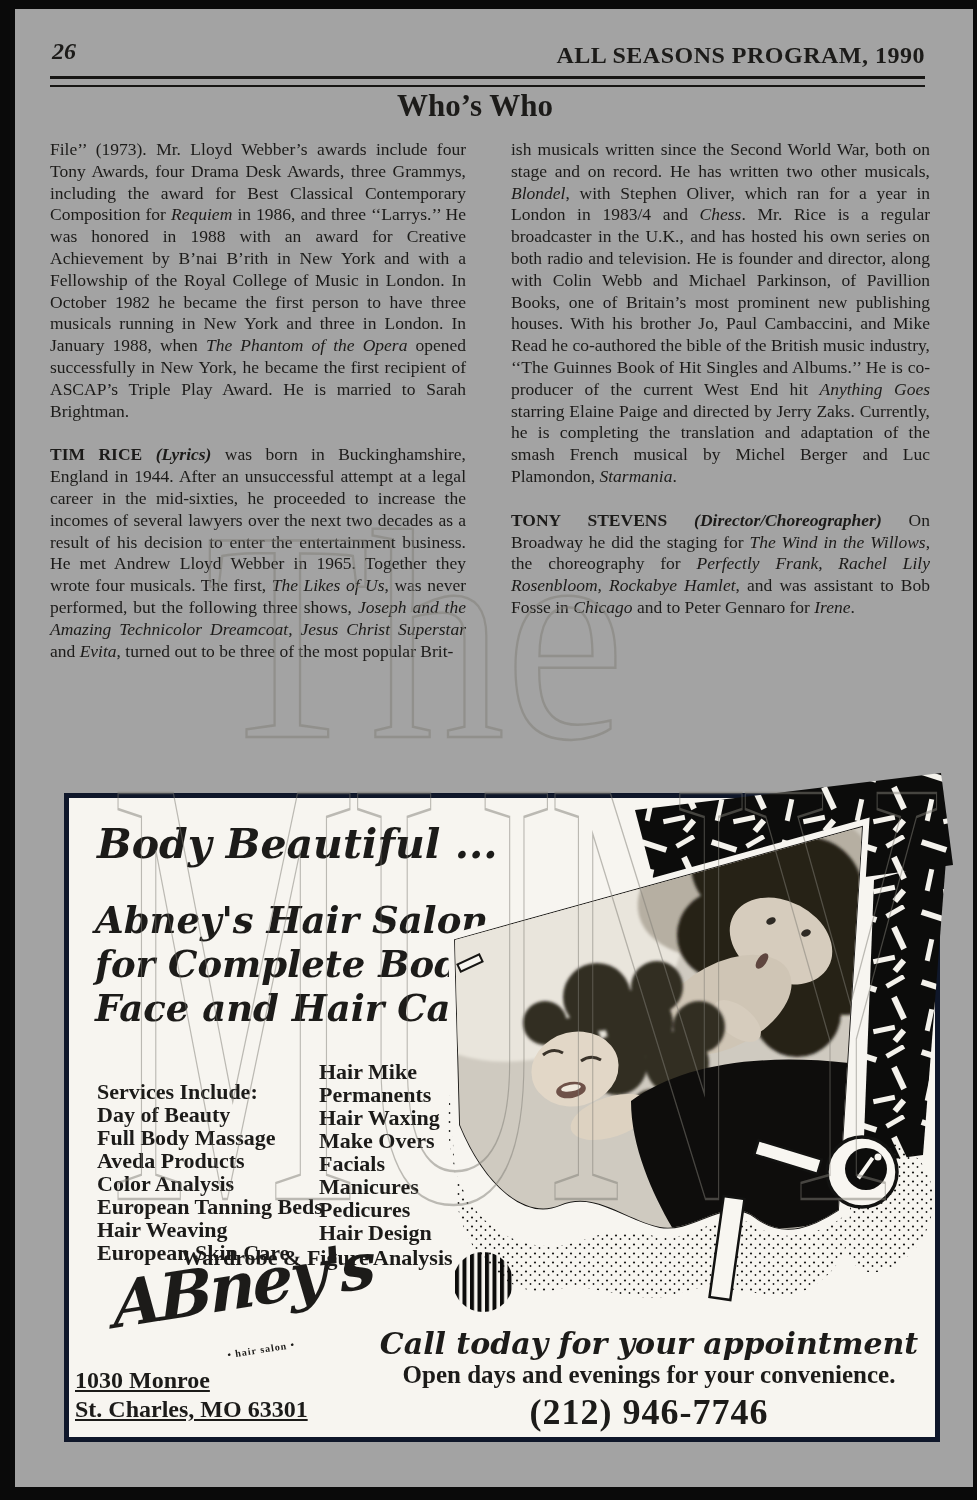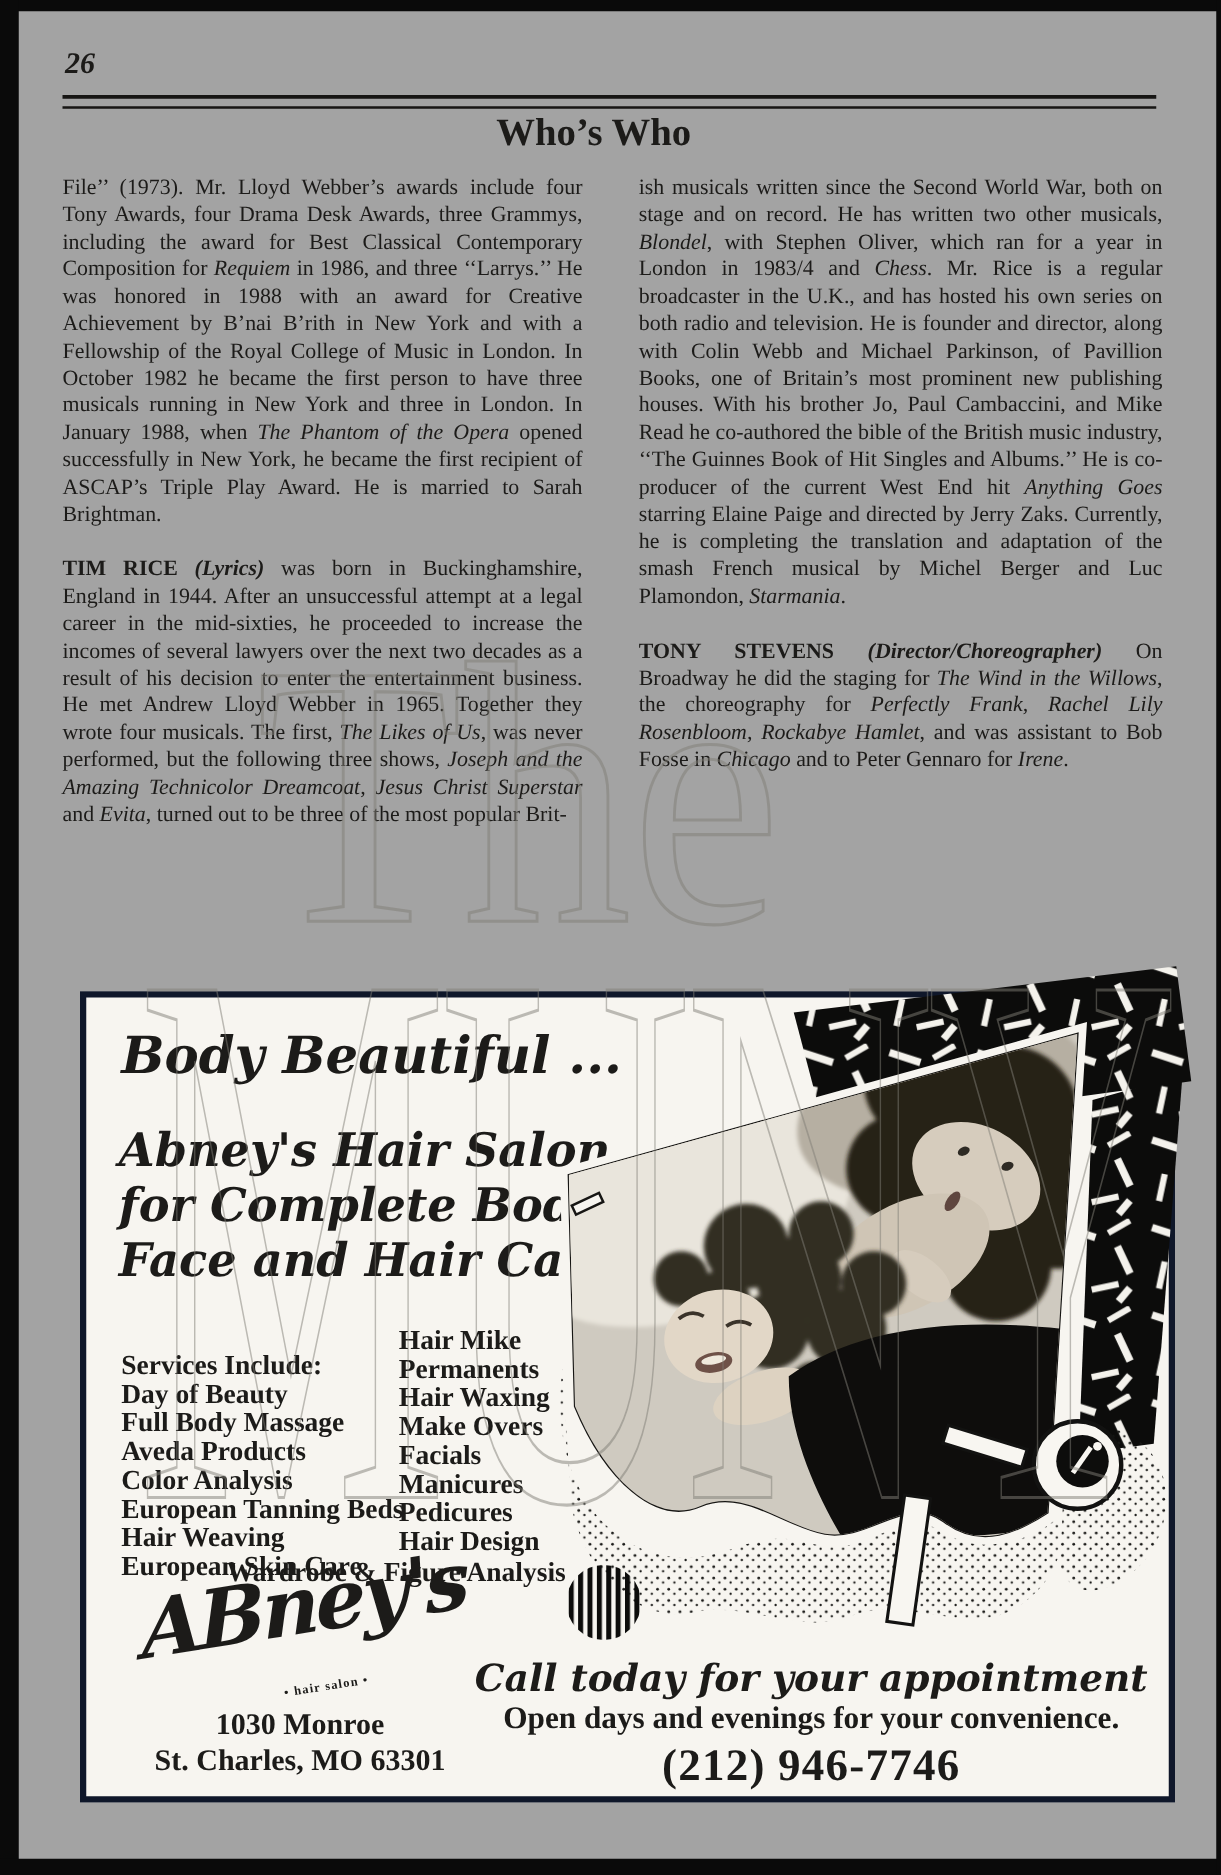--- a/index.html
+++ b/index.html
@@ -50,39 +50,40 @@
   #services-left{position:absolute;left:0;top:0;width:245px;margin-top:20px;}
   #services-right{position:absolute;left:222px;top:0;width:200px;}
   #services-footer{position:absolute;left:55px;top:186px;width:330px;text-align:center;font-weight:bold;
                    font-size:22px;}
   #services .svc{white-space:nowrap;}
   #ad-logo{position:absolute;left:46px;top:470px;font-size:64px;font-weight:bold;font-style:italic;
            font-family:"DejaVu Serif",serif;transform:rotate(-9deg) skewX(-6deg);transform-origin:left bottom;
            letter-spacing:-3px;}
   #ad-logo-sub{position:absolute;left:158px;top:546px;font-size:10px;font-weight:bold;
                transform:rotate(-9deg);letter-spacing:1px;}
-  #ad-address{position:absolute;left:6px;top:568px;width:330px;text-align:center;
-              font-weight:bold;font-size:24px;line-height:29px;}
+  #ad-address{position:absolute;left:6px;top:568px;width:330px;text-align:left;
+              font-weight:bold;font-size:24px;line-height:29px;text-decoration:underline;}
   #ad-cta{position:absolute;left:300px;top:522px;width:560px;text-align:center;}
   #ad-open{font-size:25px;font-weight:bold;}
   #ad-call{font-size:30px;font-weight:bold;font-style:italic;margin-top:6px;
            font-family:"DejaVu Serif",serif;}
   #ad-phone{font-size:36px;font-weight:bold;margin-top:2px;letter-spacing:1px;}
   #photo-art{position:absolute;left:356px;top:-33px;width:530px;height:575px;overflow:visible;}
 </style>
 </head>
 <body>
 
 <div id="page">
   <div class="edge" id="edge-top"></div>
   <div class="edge" id="edge-left"></div>
   <div class="edge" id="edge-bottom"></div>
   <div class="edge" id="edge-right"></div>
 
   <div id="page-number">26</div>
+  <div id="header-right">ALL SEASONS PROGRAM, 1990</div>
   <div id="header-rule"></div>
   <div id="section-title">Who’s Who</div>
 
   <div class="col" id="col-left">
     <p class="para"><span>File’’ (1973). Mr. Lloyd Webber’s awards include four Tony Awards, four Drama Desk Awards, three Grammys, including the award for Best Classical Contemporary Composition for </span><span class="seg-i">Requiem</span><span> in 1986, and three ‘‘Larrys.’’ He was honored in 1988 with an award for Creative Achievement by B’nai B’rith in New York and with a Fellowship of the Royal College of Music in London. In October 1982 he became the first person to have three musicals running in New York and three in London. In January 1988, when </span><span class="seg-i">The Phantom of the Opera</span><span> opened successfully in New York, he became the first recipient of ASCAP’s Triple Play Award. He is married to Sarah Brightman.</span></p>
     <p class="para"><span class="seg-b">TIM RICE </span><span class="seg-bi">(Lyrics)</span><span> was born in Buckinghamshire, England in 1944. After an unsuccessful attempt at a legal career in the mid-sixties, he proceeded to increase the incomes of several lawyers over the next two decades as a result of his decision to enter the entertainment business. He met Andrew Lloyd Webber in 1965. Together they wrote four musicals. The first, </span><span class="seg-i">The Likes of Us</span><span>, was never performed, but the following three shows, </span><span class="seg-i">Joseph and the Amazing Technicolor Dreamcoat, Jesus Christ Superstar</span><span> and </span><span class="seg-i">Evita</span><span>, turned out to be three of the most popular Brit-</span></p>
   </div>
   <div class="col" id="col-right">
     <p class="para"><span>ish musicals written since the Second World War, both on stage and on record. He has written two other musicals, </span><span class="seg-i">Blondel</span><span>, with Stephen Oliver, which ran for a year in London in 1983/4 and </span><span class="seg-i">Chess</span><span>. Mr. Rice is a regular broadcaster in the U.K., and has hosted his own series on both radio and television. He is founder and director, along with Colin Webb and Michael Parkinson, of Pavillion Books, one of Britain’s most prominent new publishing houses. With his brother Jo, Paul Cambaccini, and Mike Read he co-authored the bible of the British music industry, ‘‘The Guinnes Book of Hit Singles and Albums.’’ He is co-producer of the current West End hit </span><span class="seg-i">Anything Goes</span><span> starring Elaine Paige and directed by Jerry Zaks. Currently, he is completing the translation and adaptation of the smash French musical by Michel Berger and Luc Plamondon, </span><span class="seg-i">Starmania</span><span>.</span></p>
     <p class="para"><span class="seg-b">TONY STEVENS </span><span class="seg-bi">(Director/Choreographer)</span><span> On Broadway he did the staging for </span><span class="seg-i">The Wind in the Willows</span><span>, the choreography for </span><span class="seg-i">Perfectly Frank, Rachel Lily Rosenbloom, Rockabye Hamlet</span><span>, and was assistant to Bob Fosse in </span><span class="seg-i">Chicago</span><span> and to Peter Gennaro for </span><span class="seg-i">Irene</span><span>.</span></p>

